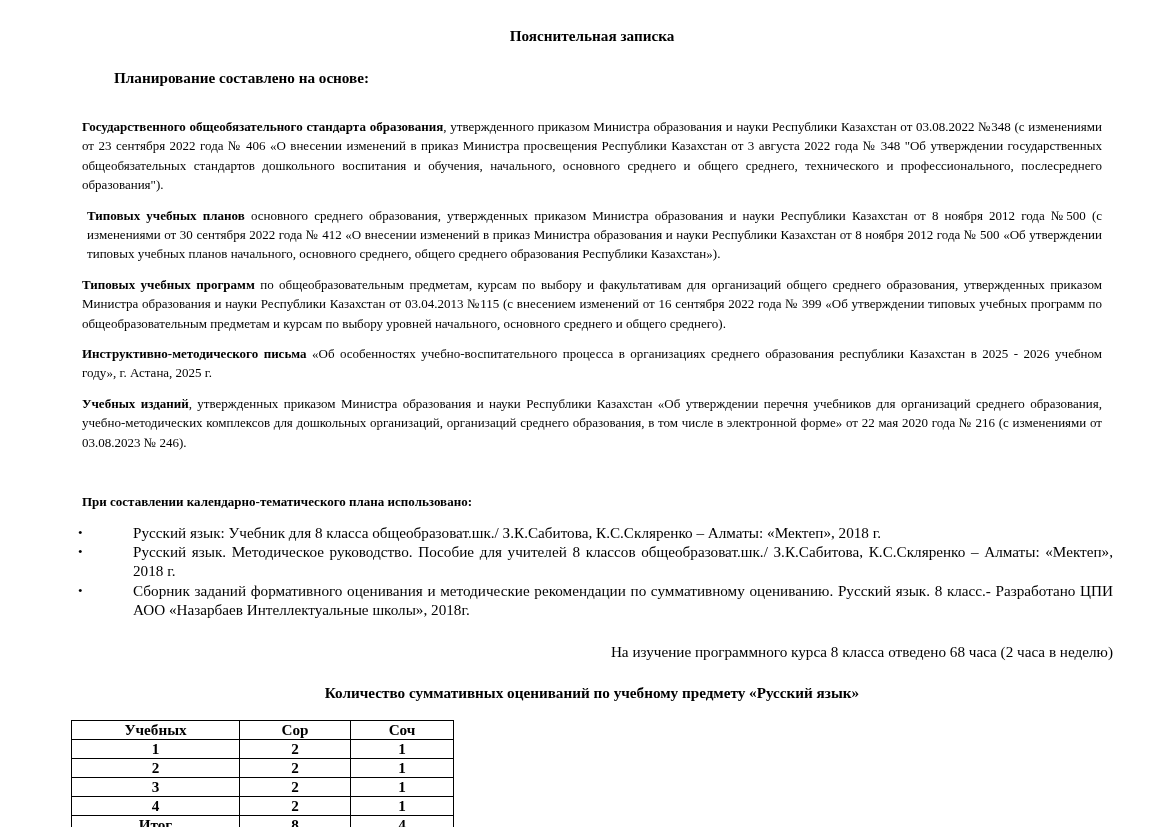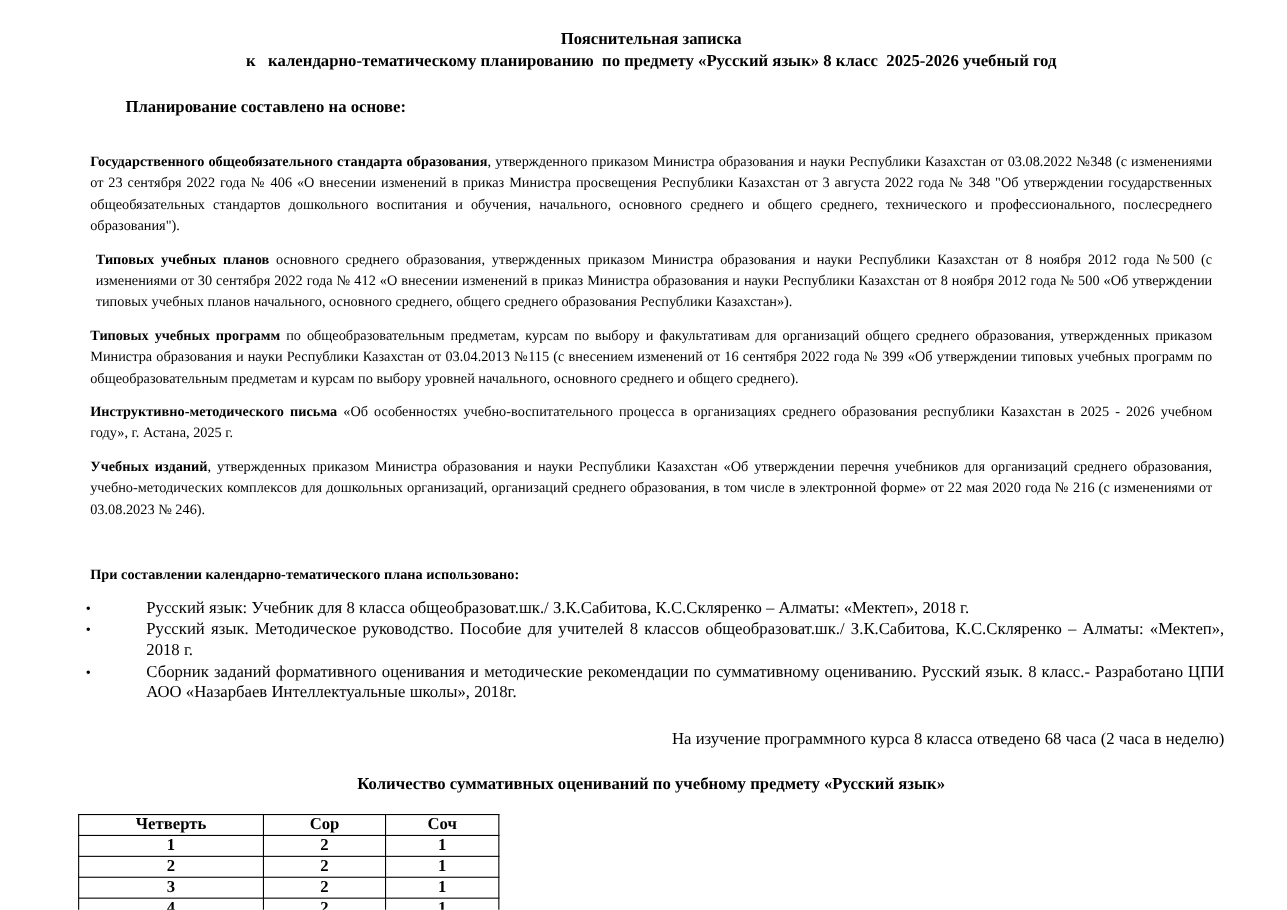--- a/index.html
+++ b/index.html
@@ -107,21 +107,20 @@
   table.summ .c1 { width: 106px; text-align: center; }
   table.summ .c2 { width: 98px; }
 </style>
 </head>
 <body>
 
 <div class="page">
   <div class="content">
 
     <div class="doc-title">Пояснительная записка</div>
-    <div class="doc-subtitle">к   календарно-тематическому планированию  по предмету «Русский язык» 8 класс  2025-2026 учебный год</div>
 
     <div class="spacer-lg"></div>
 
     <div class="lead-line">Планирование составлено на основе:</div>
 
     <div class="spacer-md"></div>
 
     <p class="just"><b>Государственного общеобязательного стандарта образования</b><span>, утвержденного приказом Министра образования и науки Республики Казахстан от 03.08.2022 №348 (с изменениями от 23 сентября 2022 года № 406 «О внесении изменений в приказ Министра просвещения Республики Казахстан от 3 августа 2022 года № 348 "Об утверждении государственных общеобязательных стандартов дошкольного воспитания и обучения, начального, основного среднего и общего среднего, технического и профессионального, послесреднего образования").</span></p>
 
     <p class="just indent-sp"><b>Типовых учебных планов</b><span> основного среднего образования, утвержденных приказом Министра образования и науки Республики Казахстан от 8 ноября 2012 года №500 (с изменениями от 30 сентября 2022 года № 412 «О внесении изменений в приказ Министра образования и науки Республики Казахстан от 8 ноября 2012 года № 500 «Об утверждении типовых учебных планов начального, основного среднего, общего среднего образования Республики Казахстан»).</span></p>
@@ -146,21 +145,21 @@
 
     <div class="plain-line">На изучение программного курса 8 класса отведено 68 часа (2 часа в неделю)</div>
 
     <div class="spacer-lg"></div>
 
     <div class="center-bold">Количество суммативных оцениваний по учебному предмету «Русский язык»</div>
 
     <table class="summ">
       <tbody>
         <tr>
-          <td class="c0">Четверть</td>
+          <td class="c0">Учебных</td>
           <td class="c1">Сор</td>
           <td class="c2">Соч</td>
         </tr>
         <tr>
           <td class="c0">1</td>
           <td class="c1">2</td>
           <td class="c2">1</td>
         </tr>
         <tr>
           <td class="c0">2</td>

